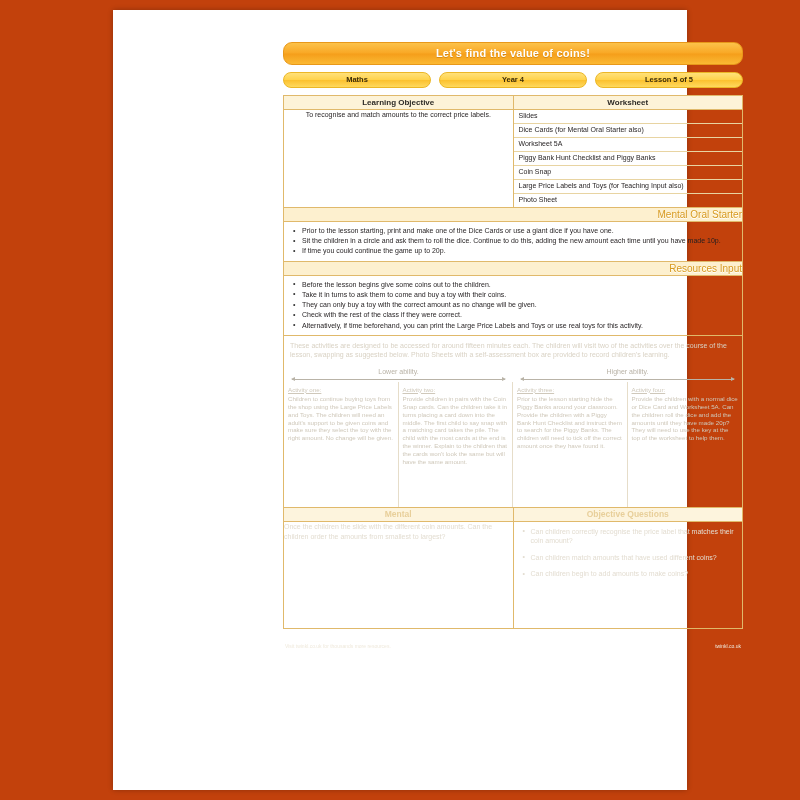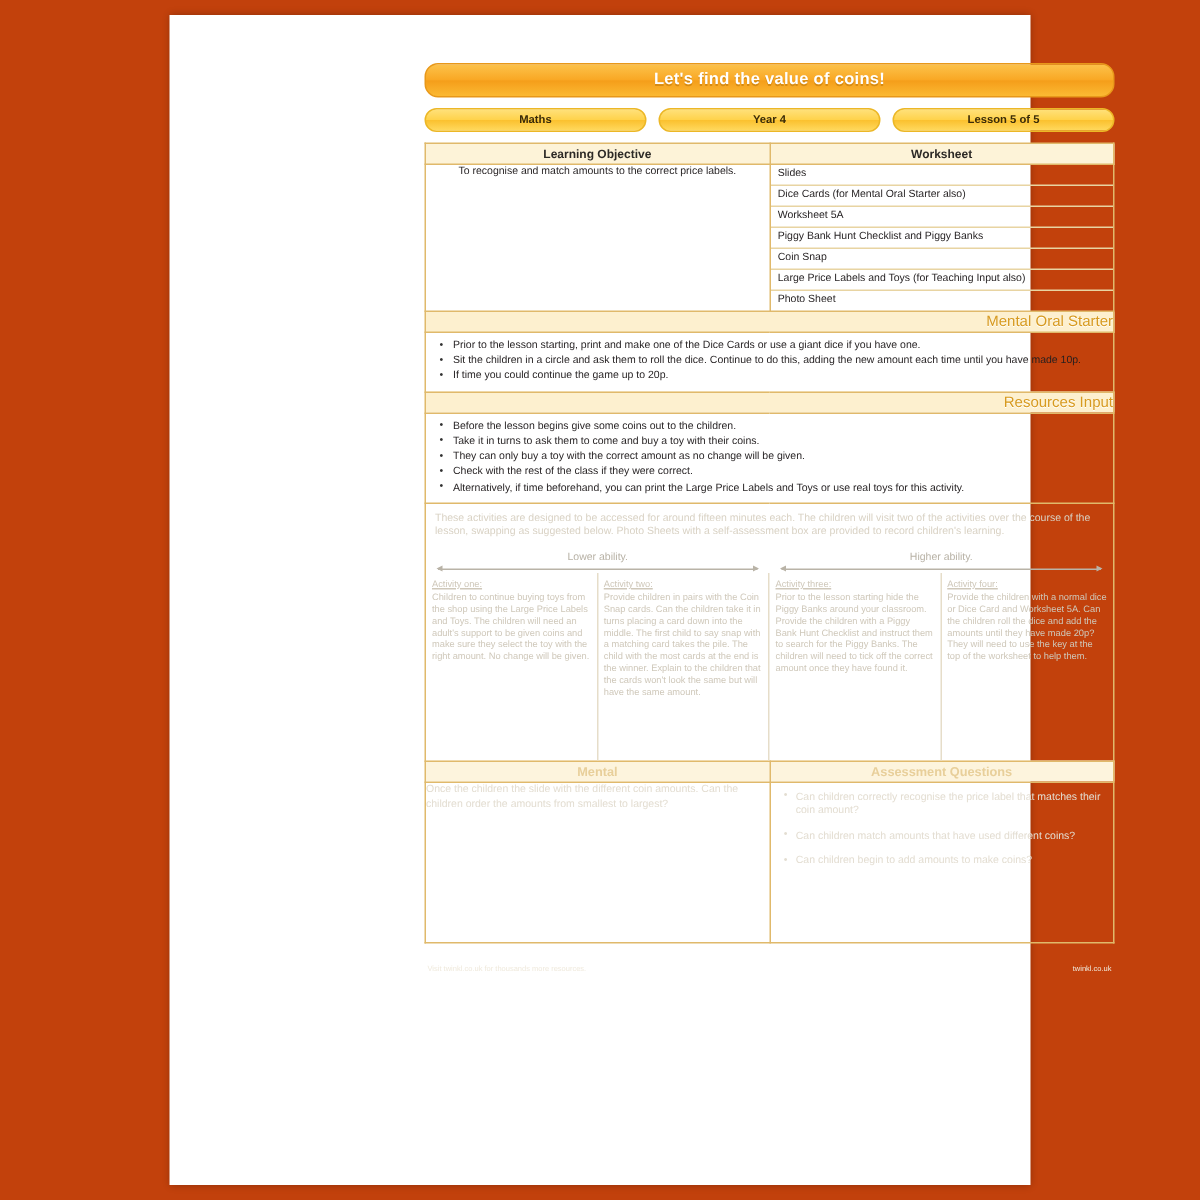--- a/index.html
+++ b/index.html
@@ -334,21 +334,21 @@
               <div class="act-col">
                 <span class="act-title">Activity four:</span>
                 <span>Provide the children with a normal dice or Dice Card and Worksheet 5A. Can the children roll the dice and add the amounts until they have made 20p? They will need to use the key at the top of the worksheet to help them.</span>
               </div>
             </div>
           </td>
         </tr>
 
         <tr>
           <td class="faded-bar">Mental</td>
-          <td class="faded-bar">Assessment Questions</td>
+          <td class="faded-bar">Objective Questions</td>
         </tr>
         <tr>
           <td class="faded-text">Once the children the slide with the different coin amounts. Can the children order the amounts from smallest to largest?</td>
           <td>
             <ul class="faded-bullets">
               <li>Can children correctly recognise the price label that matches their coin amount?</li>
               <li>Can children match amounts that have used different coins?</li>
               <li>Can children begin to add amounts to make coins?</li>
             </ul>
           </td>

